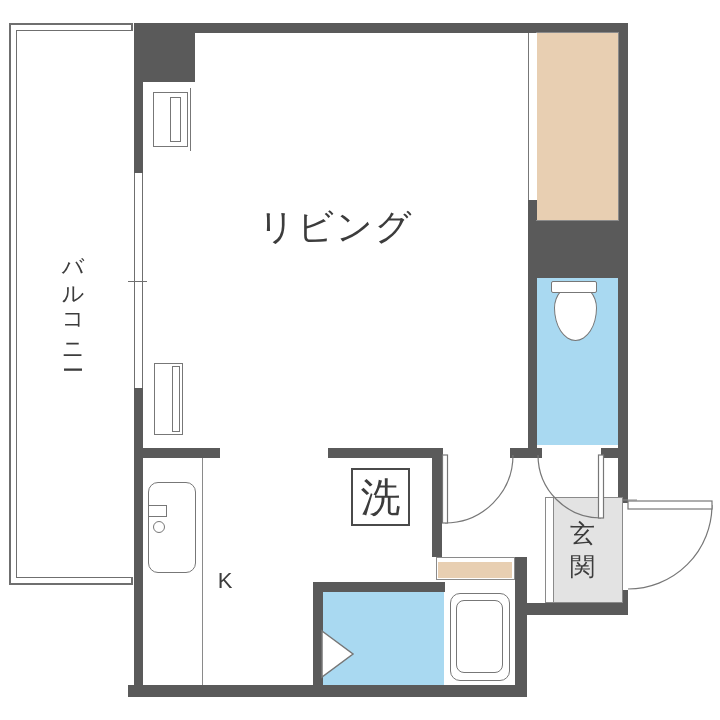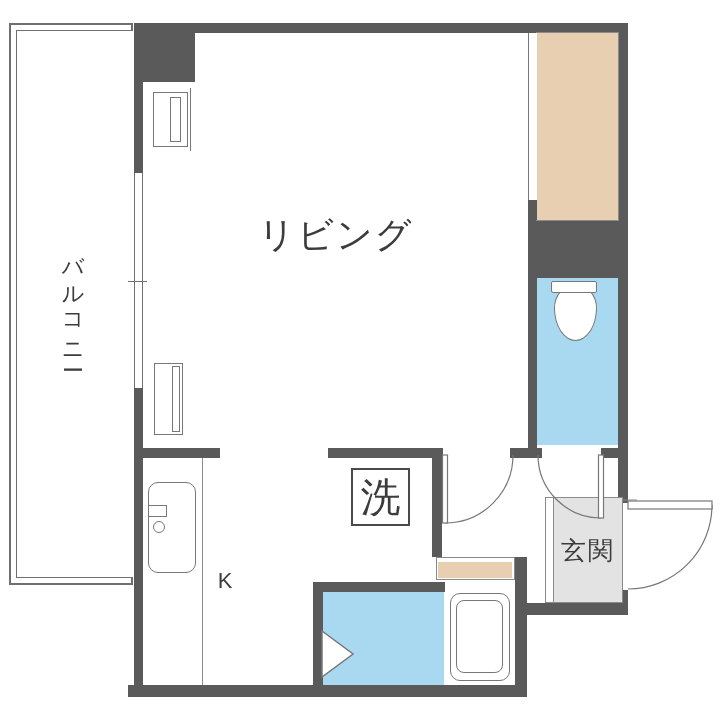--- a/index.html
+++ b/index.html
@@ -79,21 +79,21 @@
   <div class="abs wall" style="left:527px;top:603px;width:101px;height:12px;"></div>
 
   <div class="abs beige outline" style="left:536px;top:32px;width:83px;height:189px;background:var(--closet-beige,#e8cfb2);"></div>
   <div class="abs" style="left:528px;top:33px;width:9px;height:167px;background:#fff;border-left:1px solid var(--line-mid,#777);"></div>
   <div class="abs wall" style="left:528px;top:200px;width:9px;height:20px;"></div>
 
   <div class="abs water" style="left:537px;top:278px;width:81px;height:167px;"></div>
   <div class="abs fixture toilet-bowl" style="left:554px;top:284px;width:43px;height:57px;"></div>
   <div class="abs fixture" style="left:551px;top:281px;width:46px;height:12px;border-radius:2px;"></div>
 
-  <div class="abs room-label living-label" style="left:256px;top:212px;width:160px;height:46px;">リビング</div>
+  <div class="abs room-label living-label" style="left:256px;top:204px;width:160px;height:46px;">リビング</div>
 
   <div class="abs counter-line" style="left:202px;top:458px;width:1px;height:227px;"></div>
   <div class="abs fixture round10" style="left:148px;top:482px;width:48px;height:91px;"></div>
   <div class="abs fixture" style="left:148px;top:505px;width:19px;height:12px;"></div>
   <div class="abs fixture circle" style="left:153px;top:521px;width:12px;height:12px;"></div>
   <div class="abs room-label k-label" style="left:210px;top:568px;width:30px;height:26px;">K</div>
 
   <div class="abs fixture" style="left:153px;top:92px;width:35px;height:55px;"></div>
   <div class="abs fixture" style="left:170px;top:97px;width:11px;height:45px;"></div>
   <div class="abs" style="left:190px;top:88px;width:1px;height:63px;background:var(--line-mid,#777);"></div>
@@ -103,21 +103,21 @@
   <div class="abs washer-box room-label washer-label" style="left:351px;top:468px;width:59px;height:58px;">洗</div>
 
   <div class="abs outline" style="left:436px;top:557px;width:79px;height:23px;"></div>
   <div class="abs beige" style="left:438px;top:562px;width:74px;height:16px;"></div>
 
   <div class="abs water" style="left:323px;top:592px;width:121px;height:93px;"></div>
   <div class="abs fixture round10" style="left:450px;top:593px;width:60px;height:88px;"></div>
   <div class="abs fixture round8" style="left:456px;top:600px;width:47px;height:73px;"></div>
 
   <div class="abs genkan-outer" style="left:545px;top:497px;width:78px;height:106px;"></div>
-  <div class="abs genkan-inner room-label genkan-label" style="left:553px;top:498px;width:69px;height:104px;">
+  <div class="abs genkan-inner room-label genkan-label" style="left:553px;top:498px;width:69px;height:104px;padding-left:16px;">
     <span>玄関</span>
   </div>
 
   <svg width="720" height="720" viewBox="0 0 720 720">
     <path class="door-arc" d="M513,455 A68,68 0 0 1 445,523"></path>
     <rect class="door-leaf" x="442.5" y="455" width="5" height="68"></rect>
     <path class="door-arc" d="M538,455 A63,63 0 0 0 601,518"></path>
     <rect class="door-leaf" x="598.5" y="455" width="5" height="63"></rect>
     <line class="frame-line" x1="623" y1="500" x2="637" y2="500"></line>
     <path class="door-arc" d="M712,505 A84,84 0 0 1 628,589"></path>

